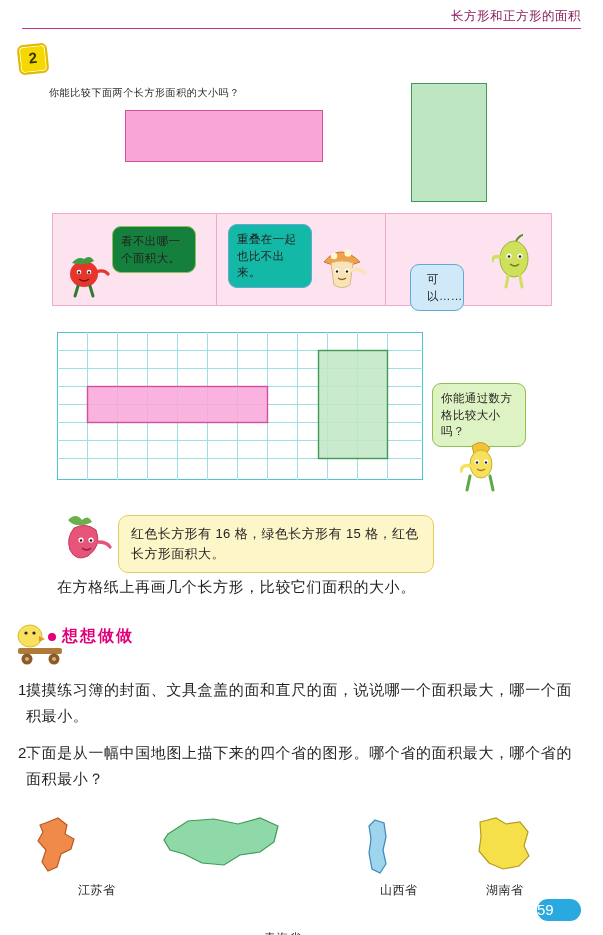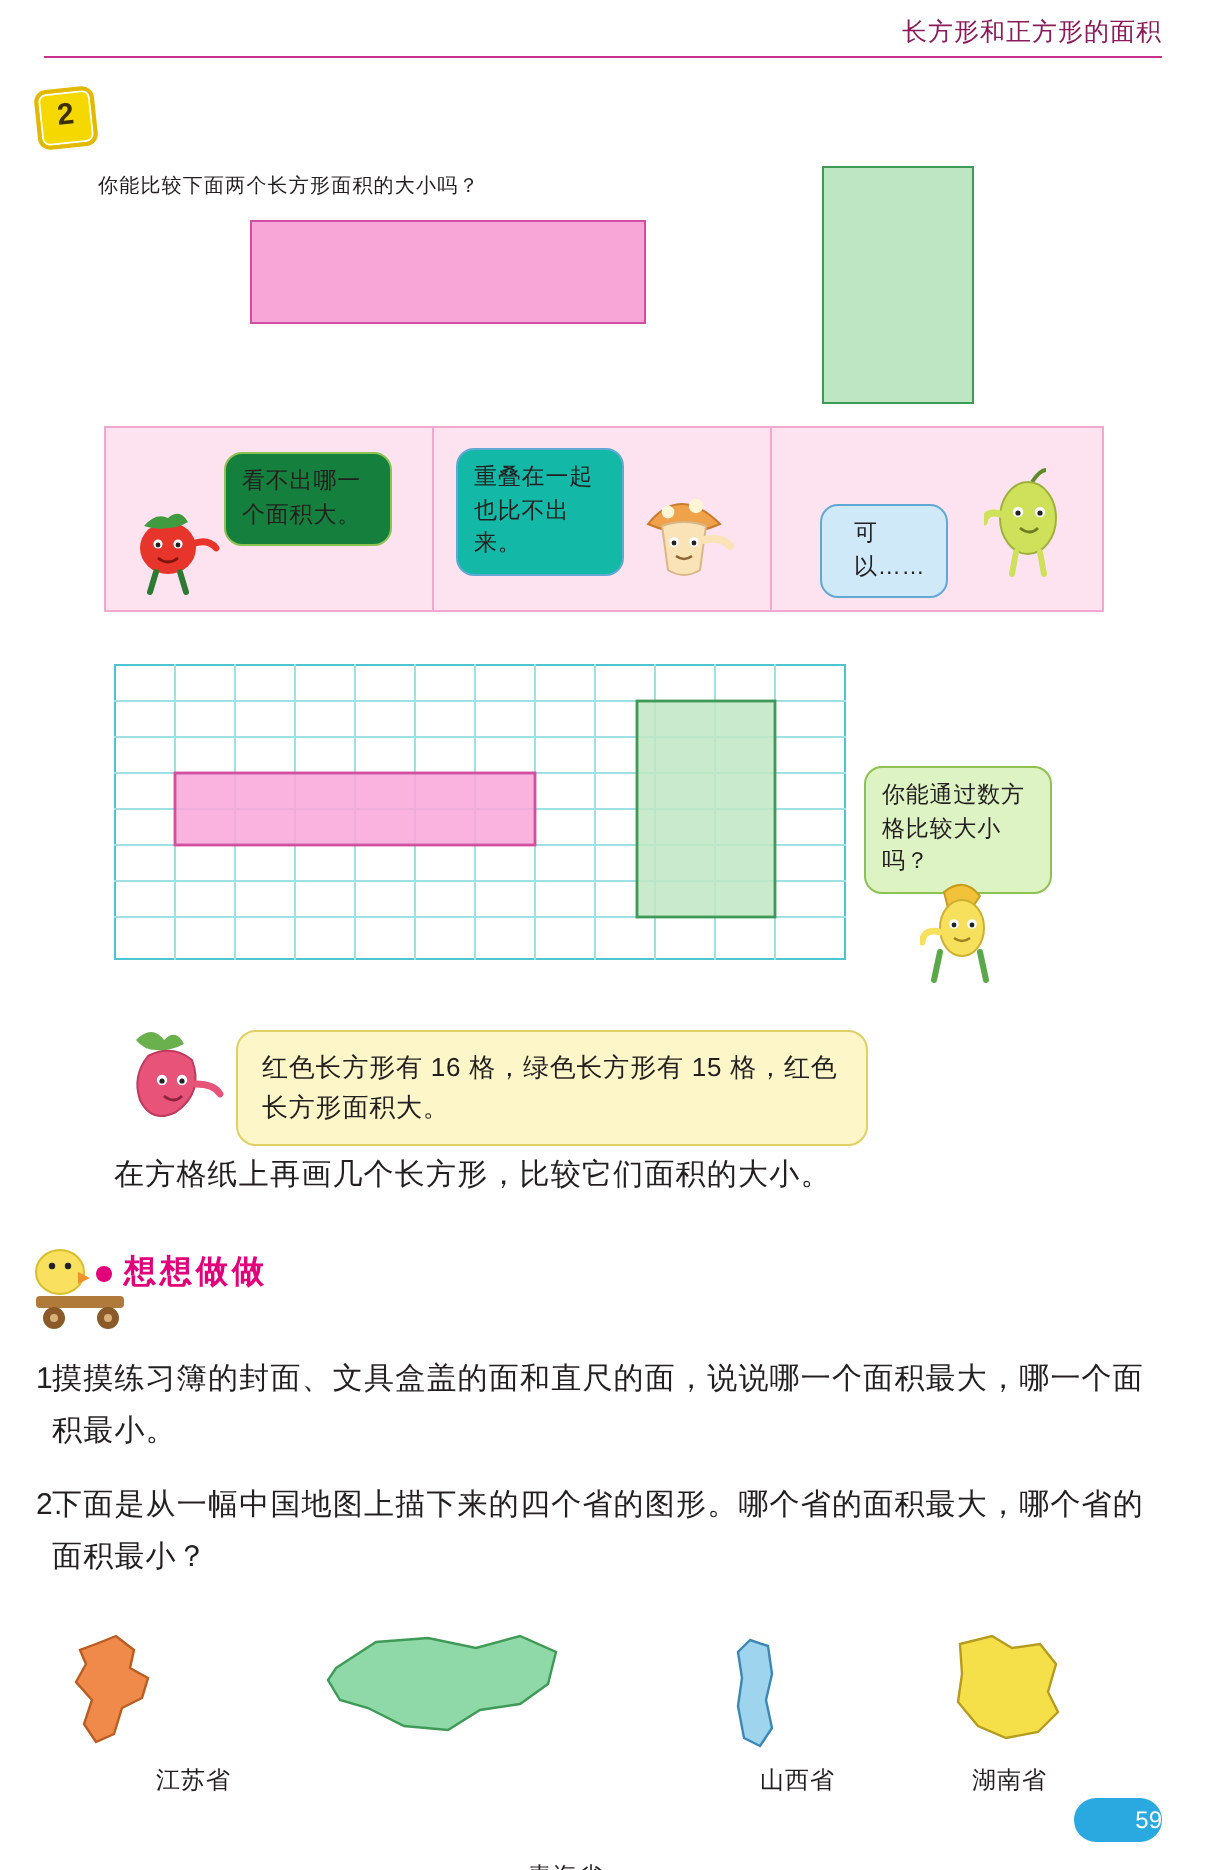--- a/index.html
+++ b/index.html
@@ -123,21 +123,21 @@
   .bubble.blue {
     background: #14b8a6;
     border: 1px solid #62a8d4;
   }
   .bubble.blue2 {
     background: #cfe9f8;
     border: 1px solid #62a8d4;
   }
   .b1 { left: 112px; top: 226px; width: 84px; }
   .b2 { left: 228px; top: 224px; width: 84px; }
-  .b3 { left: 410px; top: 252px; width: 64px; padding-left: 16px; }
+  .b3 { left: 410px; top: 264px; width: 54px; padding-left: 16px; }
 
   
   .char {
     position: absolute;
   }
 
   
   .grid-wrap {
     position: absolute;
     left: 57px;
@@ -234,22 +234,22 @@
   
   .pagenum {
     position: absolute;
     right: 22px;
     bottom: 14px;
     width: 44px;
     height: 22px;
     background: #2aa9e0;
     border-radius: 11px;
     color: #fff;
-    font-size: 12px;
-    text-align: right;
+    font-size: 15px;
+    text-align: left;
     line-height: 22px;
     margin-top: 14px;
   }
 </style>
 </head>
 <body>
 
 <div class="page">
 
   <div class="header">长方形和正方形的面积</div>

